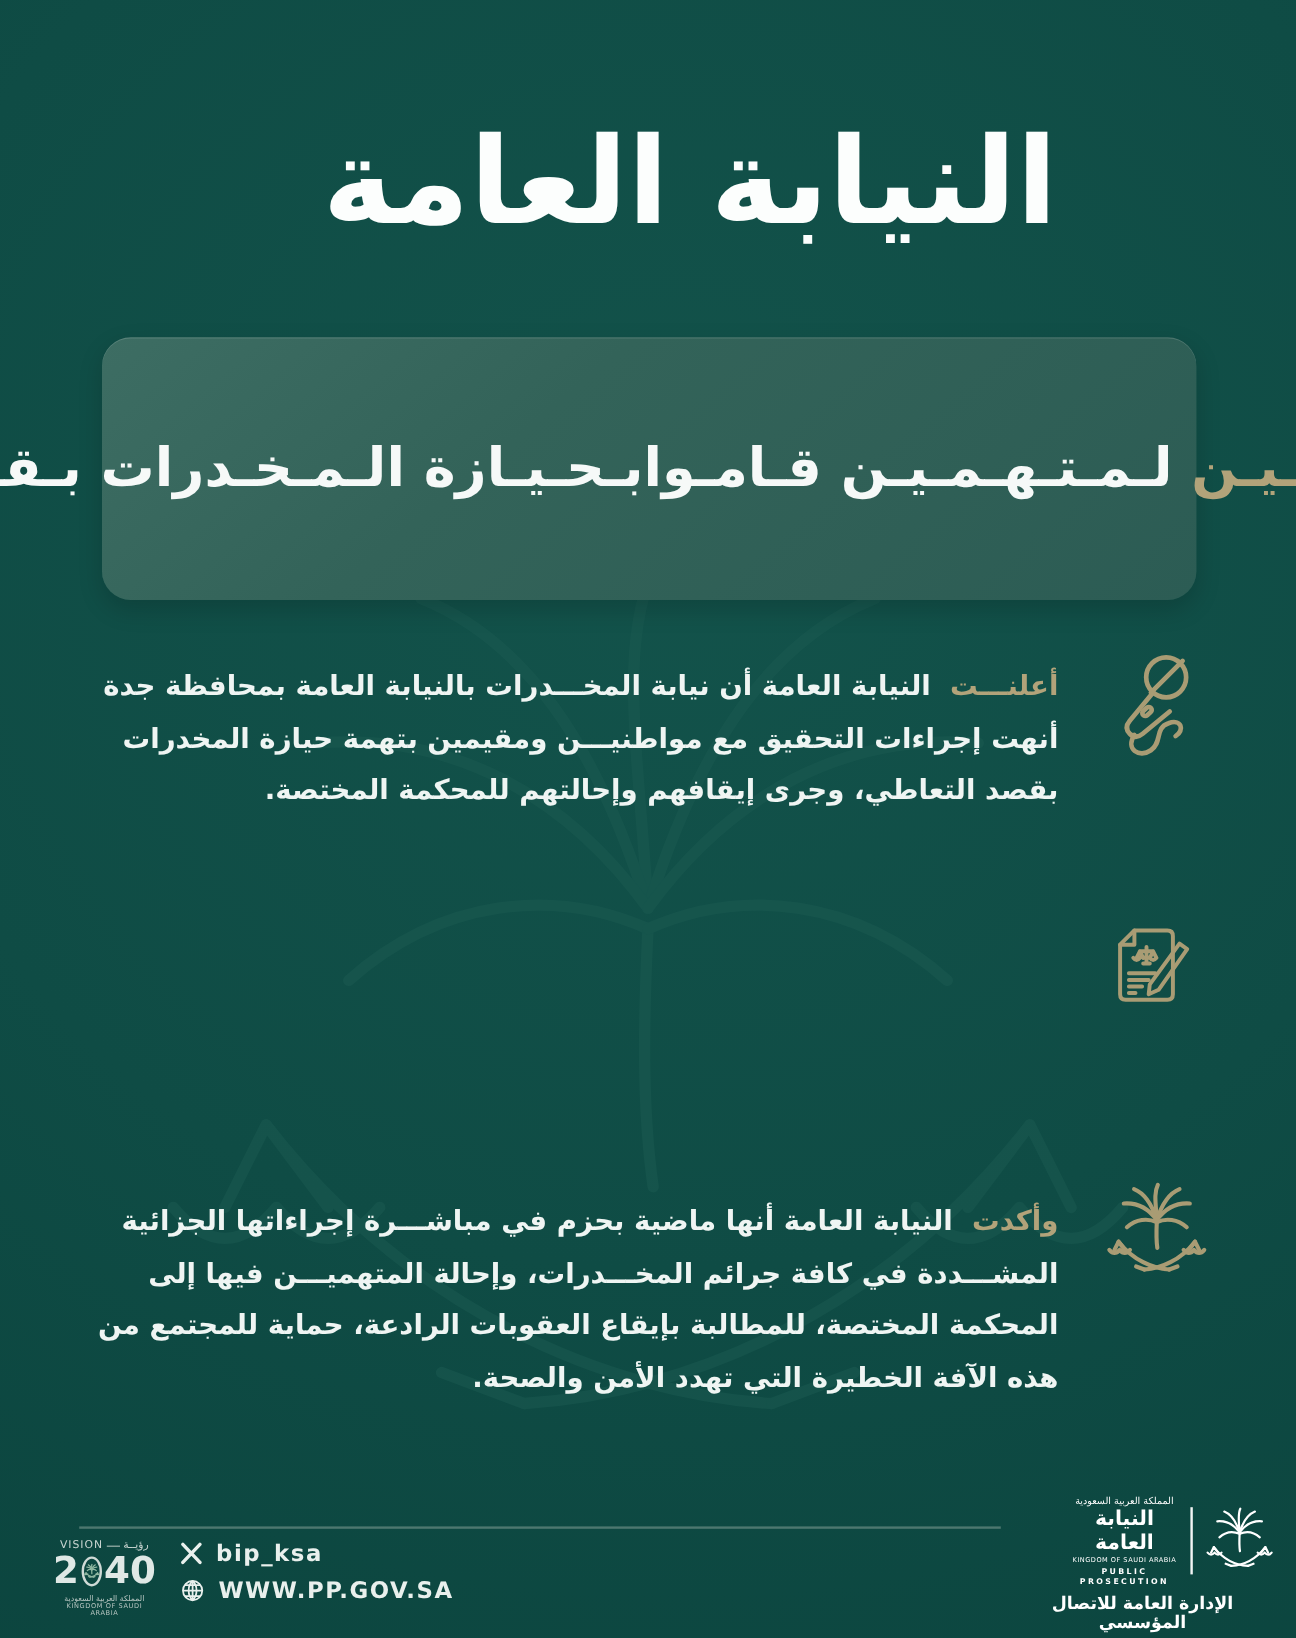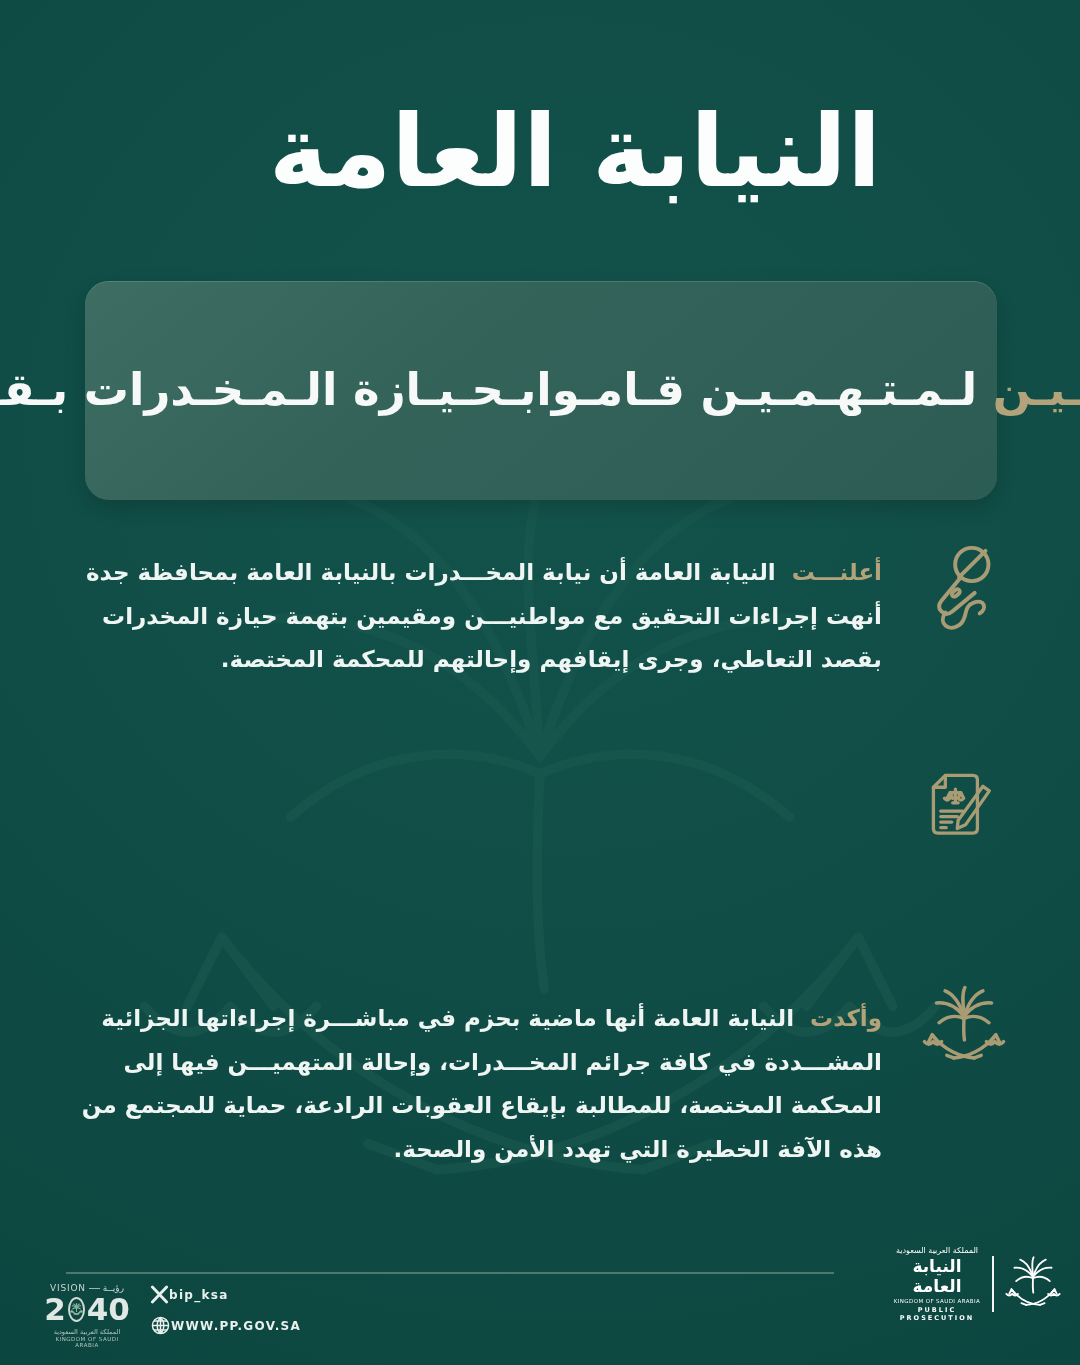--- a/index.html
+++ b/index.html
@@ -41,22 +41,22 @@
     font-size:9px;letter-spacing:.8px;color:#c9d5d1;}
   .v-line{flex:1;border-top:1px solid #9fb3ad;margin:0 3px;height:0;}
   .v-row2{display:flex;align-items:center;justify-content:center;direction:ltr;
     font-size:31px;font-weight:800;line-height:1;color:#dfe8e5;margin-top:1px;}
   .v-o{width:21px;height:21px;border:2.5px solid #cfdad6;border-radius:50%;margin:0 2px;
     display:flex;align-items:center;justify-content:center;color:#8fb7a1;}
   .v-o svg{width:13px;height:13px;stroke-width:8;}
   .v-row3{font-size:6.5px;margin-top:3px;color:#b6c5c0;direction:rtl;}
   .v-row4{font-size:5.5px;letter-spacing:.5px;color:#b6c5c0;}
   .social{position:absolute;left:150px;top:1282px;color:#e9f0ed;}
-  .social-row{display:flex;align-items:center;gap:0;height:25px;margin-bottom:6px;
-    font-size:12px;letter-spacing:1.3px;font-weight:600;direction:ltr;}
+  .social-row{display:flex;align-items:center;gap:11px;height:25px;margin-bottom:6px;
+    font-size:19px;letter-spacing:1.3px;font-weight:600;direction:ltr;}
   .social-row svg{flex:0 0 auto;}
   .pp-logo{position:absolute;right:18px;top:1246px;width:220px;color:#ffffff;}
   .pp-top{display:flex;align-items:center;justify-content:flex-end;gap:10px;direction:ltr;}
   .pp-text{width:90px;text-align:center;}
   .pp-ar-small{font-size:8px;direction:rtl;}
   .pp-ar-big{font-size:17px;font-weight:800;direction:rtl;margin:1px 0 2px;}
   .pp-en1{font-size:5.5px;letter-spacing:.4px;}
   .pp-en2{font-size:6.5px;letter-spacing:2px;margin-top:2px;font-weight:bold;}
   .pp-divider{width:2px;height:56px;background:#ffffff;opacity:.95;}
   .pp-emblem{width:58px;height:60px;color:#ffffff;}
@@ -177,15 +177,16 @@
         <div class="pp-en1">KINGDOM OF SAUDI ARABIA</div>
         <div class="pp-en2">PUBLIC PROSECUTION</div>
       </div>
       <div class="pp-divider"></div>
       <div class="pp-emblem">
         <svg viewBox="0 0 100 100">
             <use href="#emblem"></use>
           </svg>
       </div>
     </div>
+    <div class="pp-dept">الإدارة العامة للاتصال المؤسسي</div>
   </div>
 
 </div>
 
 </body></html>

